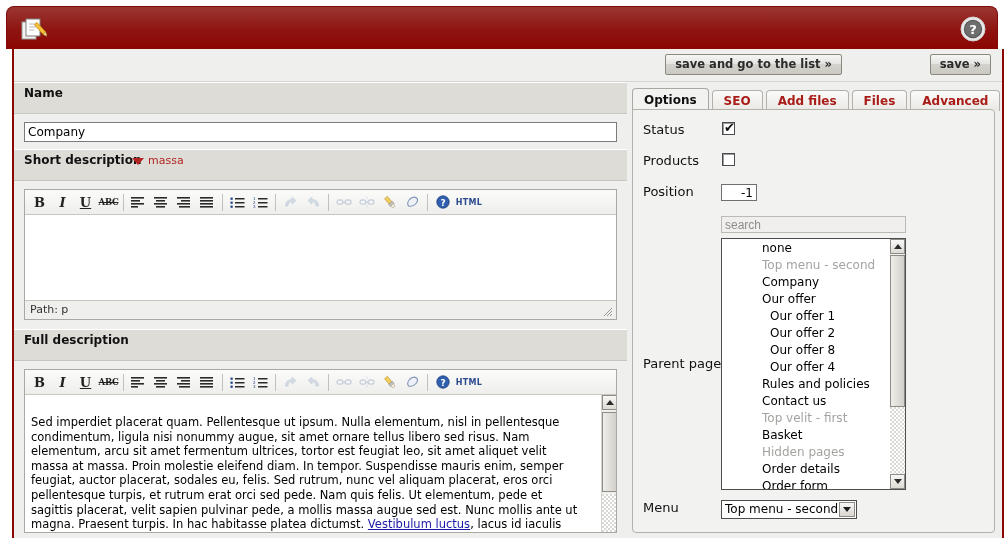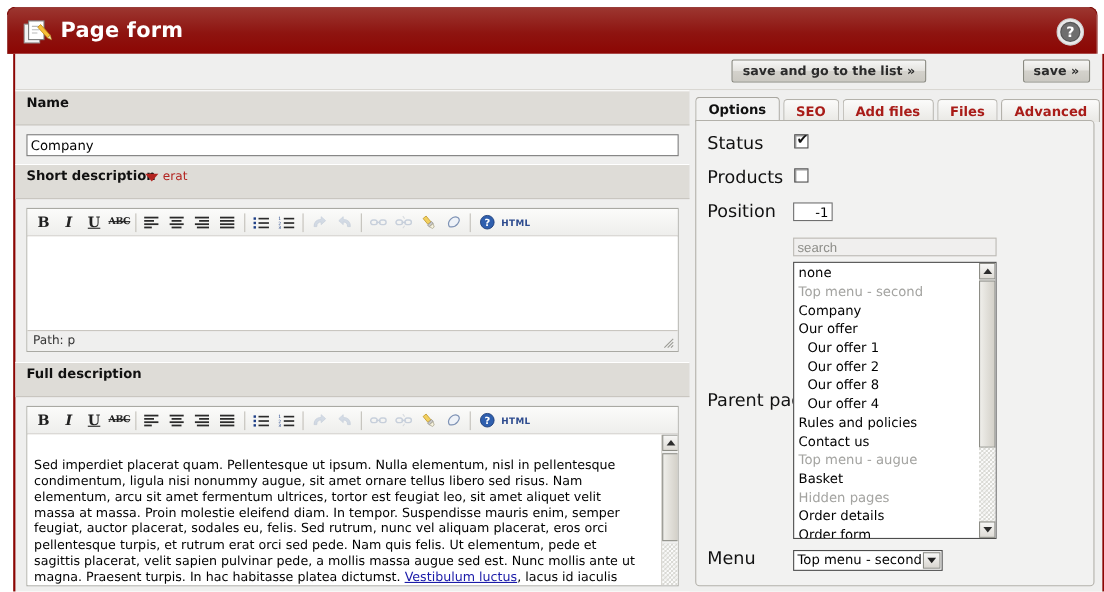--- a/index.html
+++ b/index.html
@@ -302,21 +302,21 @@
   }
   .row {
     position: absolute;
     left: 0;
     width: 100%;
     height: 22px;
   }
   .row-label {
     position: absolute;
     left: 10px;
-    font-size: 16px;
+    font-size: 13px;
     color: #111;
     line-height: 16px;
   }
   .chk {
     position: absolute;
     left: 89px;
     width: 13px; height: 13px;
     background: #ffffff;
     border: 1px solid #4b4b4b;
     box-shadow: inset 1px 1px 0 #9b9b9b;
@@ -362,20 +362,21 @@
     height: 252px;
     border: 1px solid #4d4d4d;
     background: #ffffff;
     overflow: hidden;
   }
   .list-inner {
     position: absolute;
     left: 0; top: 0;
     width: 140px;
     padding-top: 1px;
+    padding-left: 36px;
   }
   .opt {
     height: 17px;
     line-height: 16px;
     font-size: 12px;
     color: #000;
     padding-left: 4px;
     white-space: nowrap;
     cursor: pointer;
   }
@@ -421,21 +422,20 @@
         <rect x="5" y="2" width="14" height="17" fill="#ffffff" stroke="#7d7d7d" stroke-width="1"></rect>
         <line x1="8" y1="7" x2="15" y2="7" stroke="#b9b9b9" stroke-width="1"></line>
         <line x1="8" y1="10" x2="15" y2="10" stroke="#b9b9b9" stroke-width="1"></line>
         <line x1="8" y1="13" x2="13" y2="13" stroke="#b9b9b9" stroke-width="1"></line>
         <g transform="rotate(-42 19 8)">
           <rect x="15" y="4" width="3.5" height="13" fill="#f6c03a" stroke="#c08a12" stroke-width="0.7"></rect>
           <polygon points="15,17 18.5,17 16.75,21" fill="#f6e7b6" stroke="#b9972c" stroke-width="0.6"></polygon>
         </g>
       </svg>
     </span>
-    <span class="title-text">Page form</span>
     <span class="help-icon">
       <svg width="26" height="26" viewBox="0 0 26 26">
         <circle cx="13" cy="13" r="12" fill="#e9e9e9" stroke="#cfcfcf" stroke-width="1"></circle>
         <circle cx="13" cy="13" r="9.2" fill="#555555"></circle>
         <circle cx="13" cy="13" r="8.2" fill="#6e6e6e"></circle>
         <text x="13" y="18" font-size="13" font-weight="bold" fill="#ffffff" text-anchor="middle" font-family="DejaVu Sans, sans-serif">?</text>
       </svg>
     </span>
   </div>
 
@@ -449,21 +449,21 @@
     <div class="left-col">
 
       <div class="section-label">Name</div>
       <div class="field-zone">
         <input class="text-input" type="text" value="Company" style="">
       </div>
 
       <div class="section-label">
         <span>Short description</span>
         <span class="hide-link">
-          <span class="hide-arrow"></span><span>erat</span>
+          <span class="hide-arrow"></span><span>massa</span>
         </span>
       </div>
 
       <div class="editor">
         <div class="editor-toolbar">
 
         <span class="tb-btn">
               <b style="font-family:DejaVu Serif,serif;font-size:13px">B</b>
             </span>
             <span class="tb-btn">
@@ -777,21 +777,21 @@
             <div class="opt">none</div>
                 <div class="opt muted">Top menu - second</div>
                 <div class="opt">Company</div>
                 <div class="opt">Our offer</div>
                 <div class="opt indent">Our offer 1</div>
                 <div class="opt indent">Our offer 2</div>
                 <div class="opt indent">Our offer 8</div>
                 <div class="opt indent">Our offer 4</div>
                 <div class="opt">Rules and policies</div>
                 <div class="opt">Contact us</div>
-                <div class="opt muted">Top menu - augue</div>
+                <div class="opt muted">Top velit - first</div>
                 <div class="opt">Basket</div>
                 <div class="opt muted">Hidden pages</div>
                 <div class="opt">Order details</div>
                 <div class="opt">Order form</div>
               </div>
             <div class="vscroll" style="border-left:none;">
               <div class="vs-arrow up">
                   <i></i>
                 </div>
               <div class="vs-thumb" style="top:16px;height:152px;"></div>

